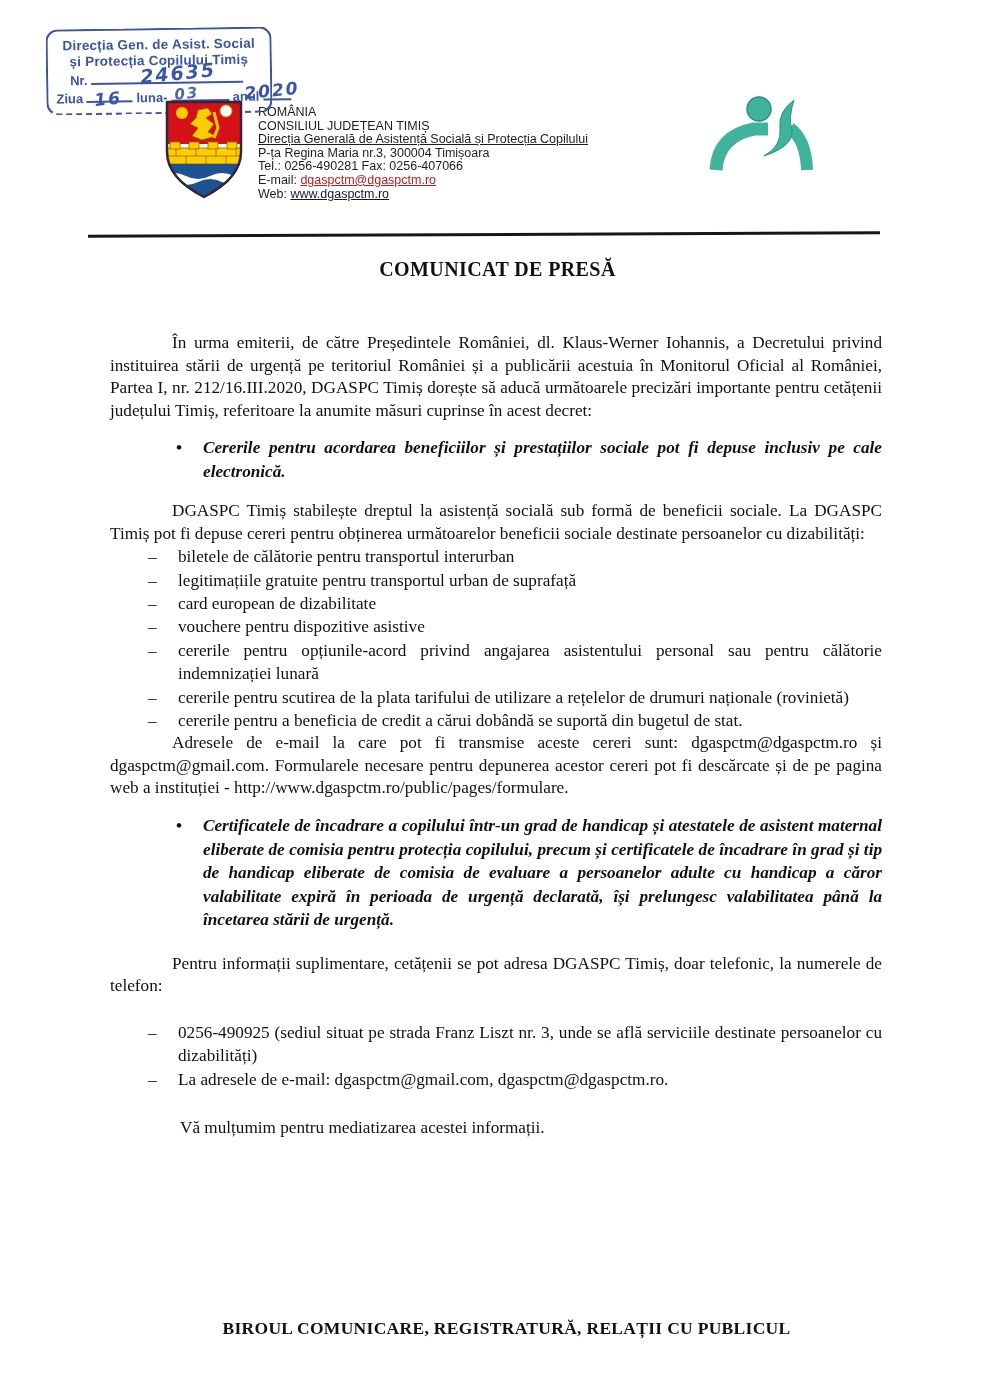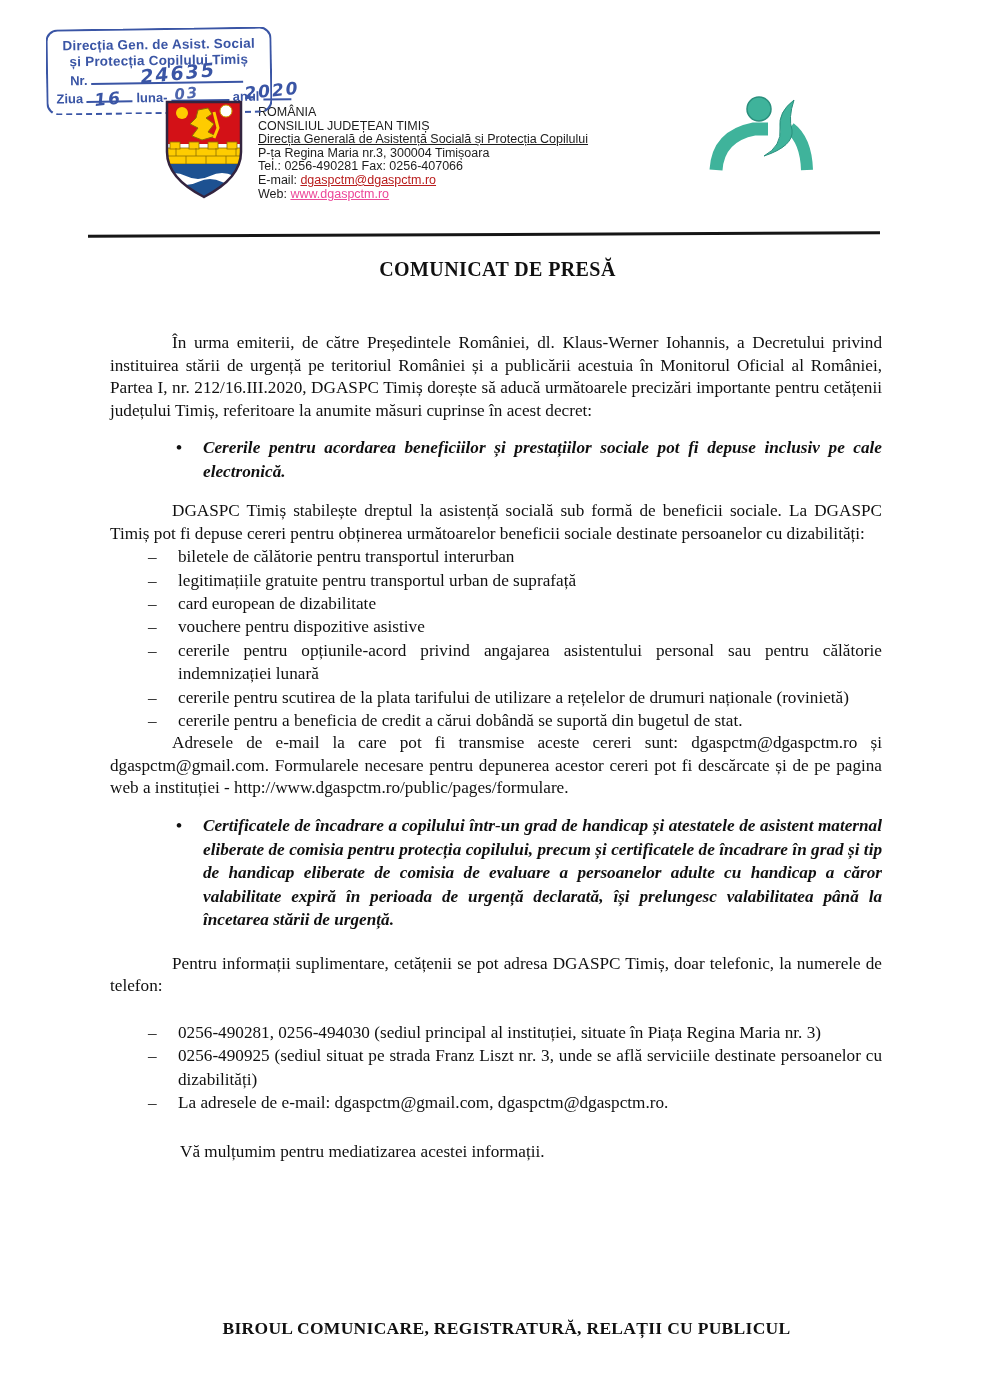--- a/index.html
+++ b/index.html
@@ -144,21 +144,21 @@
   <div class="hdr">
     <div>ROMÂNIA</div>
     <div>CONSILIUL JUDEȚEAN TIMIȘ</div>
     <div class="underl">Direcția Generală de Asistență Socială și Protecția Copilului</div>
     <div>P-ța Regina Maria nr.3, 300004 Timișoara</div>
     <div>Tel.: 0256-490281 Fax: 0256-407066</div>
     <div>
       <span>E-mail: </span><span class="lnk" style="color:#b91c1c;text-decoration:underline;">dgaspctm@dgaspctm.ro</span>
     </div>
     <div>
-      <span>Web: </span><span style="color:#ec4899;text-decoration:underline;">www.dgaspctm.ro</span>
+      <span>Web: </span><span style="color:#0f172a;text-decoration:underline;">www.dgaspctm.ro</span>
     </div>
   </div>
 
   <div class="logo">
     <svg width="112" height="86" viewBox="0 0 112 86">
       <g fill="none" stroke="#3fb39b">
         <circle cx="53" cy="15" r="12" fill="#3fb39b" stroke="#2a8f7d" stroke-width="1.5"></circle>
         <path d="M10 76 Q12 42 48 35 L62 35" stroke-width="13" stroke-linecap="butt"></path>
         <path d="M84 34 Q100 46 101 76" stroke-width="12"></path>
       </g>
@@ -187,21 +187,20 @@
       <li>cererile pentru a beneficia de credit a cărui dobândă se suportă din bugetul de stat.</li>
     </ul>
 
     <p class="indent">Adresele de e-mail la care pot fi transmise aceste cereri sunt: dgaspctm@dgaspctm.ro și dgaspctm@gmail.com. Formularele necesare pentru depunerea acestor cereri pot fi descărcate și de pe pagina web a instituției - http://www.dgaspctm.ro/public/pages/formulare.</p>
 
     <div class="bullet-item">Certificatele de încadrare a copilului într-un grad de handicap și atestatele de asistent maternal eliberate de comisia pentru protecția copilului, precum și certificatele de încadrare în grad și tip de handicap eliberate de comisia de evaluare a persoanelor adulte cu handicap a căror valabilitate expiră în perioada de urgență declarată, își prelungesc valabilitatea până la încetarea stării de urgență.</div>
 
     <p class="indent p4">Pentru informații suplimentare, cetățenii se pot adresa DGASPC Timiș, doar telefonic, la numerele de telefon:</p>
 
     <ul class="dash contacts">
-      <li>0256-490281, 0256-494030 (sediul principal al instituției, situate în Piața Regina Maria nr. 3)</li>
       <li>0256-490925 (sediul situat pe strada Franz Liszt nr. 3, unde se află serviciile destinate persoanelor cu dizabilități)</li>
       <li>La adresele de e-mail: dgaspctm@gmail.com, dgaspctm@dgaspctm.ro.</li>
     </ul>
 
     <p class="thanks">Vă mulțumim pentru mediatizarea acestei informații.</p>
   </div>
 
   <div class="footer">BIROUL COMUNICARE, REGISTRATURĂ, RELAȚII CU PUBLICUL</div>
 
 </div>

